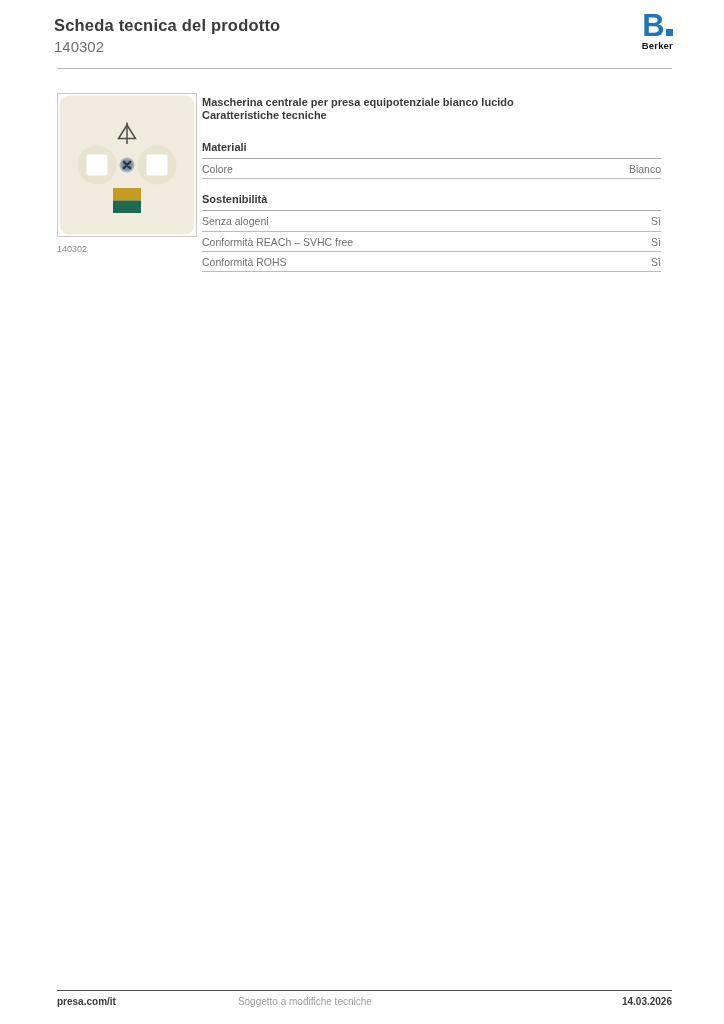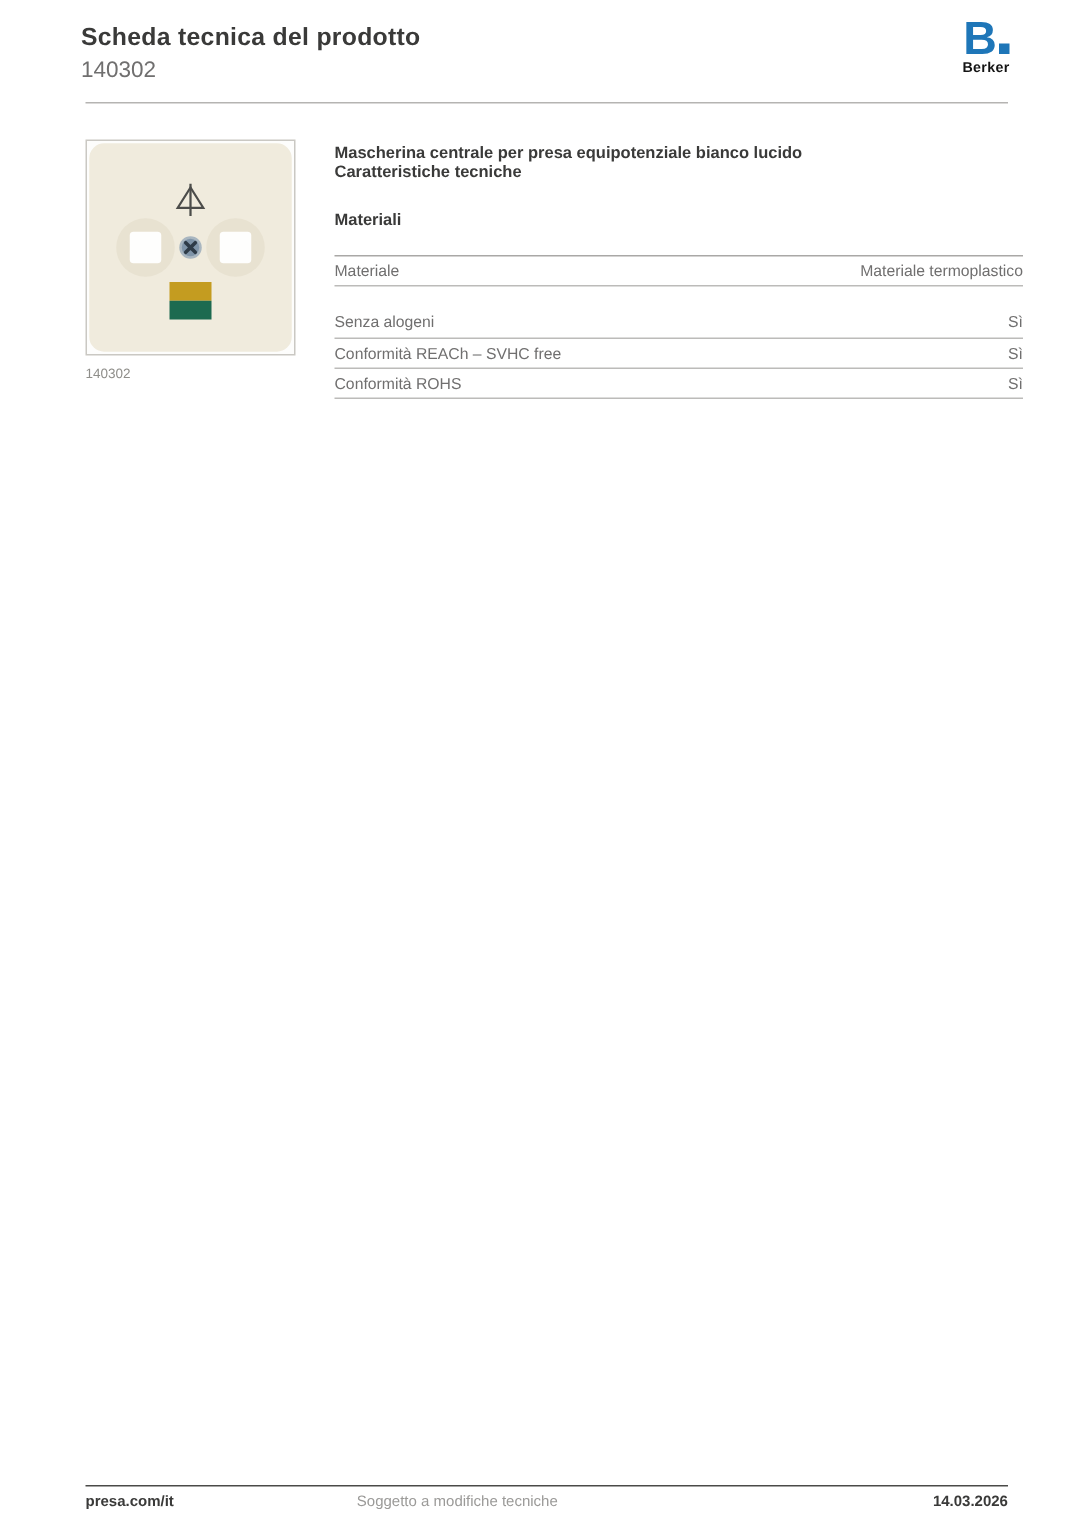--- a/index.html
+++ b/index.html
@@ -24,27 +24,27 @@
   .logo-mark { font-size: 31px; line-height: 29px; font-weight: bold; color: #1e76b8; letter-spacing: -1px; }
   .logo-dot  { display: inline-block; width: 7px; height: 7px; background: #1e76b8; margin-left: 2px; }
   .logo-name { font-size: 9.5px; font-weight: bold; color: #141414; margin-top: 0px; letter-spacing: 0.2px; }
 
   
   .figure { position: absolute; left: 57px; top: 93px; width: 140px; }
   .figure-box { width: 140px; height: 144px; border: 1px solid #cac8c3; background: #fdfdfc; }
   .figure-caption { font-size: 9px; color: #8f8e8a; margin-top: 7px; }
 
   
-  .content { position: absolute; left: 223px; top: 95px; width: 459px; }
+  .content { position: absolute; left: 202px; top: 95px; width: 459px; }
   .desc { font-size: 11px; font-weight: bold; line-height: 1.3; color: #3a3a39; }
   .section-heading { font-size: 11px; font-weight: bold; color: #3a3a39; }
 
   .spec-table { margin-top: 20px; }
   .spec-table + .spec-table { margin-top: 14px; }
-  .spec-title { font-size: 11px; font-weight: bold; padding-bottom: 17px; border-bottom: 1px solid #a9a8a6; color: #3a3a39; }
+  .spec-title { font-size: 11px; font-weight: bold; padding-bottom: 5px; border-bottom: 1px solid #a9a8a6; color: #3a3a39; }
   .spec-row {
     display: flex; justify-content: space-between; align-items: baseline;
     font-size: 10.5px; color: #706f6f;
     padding: 3px 0 2px 0;
     border-bottom: 1px solid #bcbbb9;
     line-height: 1.35;
   }
   .spec-label { text-align: left; }
   .spec-value { text-align: right; }
 
@@ -101,26 +101,27 @@
   <div class="figure-caption">140302</div>
 </div>
 
 <div class="content">
   <div class="desc">Mascherina centrale per presa equipotenziale bianco lucido</div>
   <div class="section-heading">Caratteristiche tecniche</div>
 
   <div class="spec-table">
     <div class="spec-title">Materiali</div>
     <div class="spec-row">
-      <span class="spec-label">Materiale</span>
-      <span class="spec-value">Materiale termoplastico</span>
+      <span class="spec-label">Colore</span>
+      <span class="spec-value">Bianco</span>
     </div>
   </div>
 
   <div class="spec-table">
+    <div class="spec-title">Sostenibilità</div>
     <div class="spec-row">
       <span class="spec-label">Senza alogeni</span>
       <span class="spec-value">Sì</span>
     </div>
     <div class="spec-row">
       <span class="spec-label">Conformità REACh – SVHC free</span>
       <span class="spec-value">Sì</span>
     </div>
     <div class="spec-row">
       <span class="spec-label">Conformità ROHS</span>

